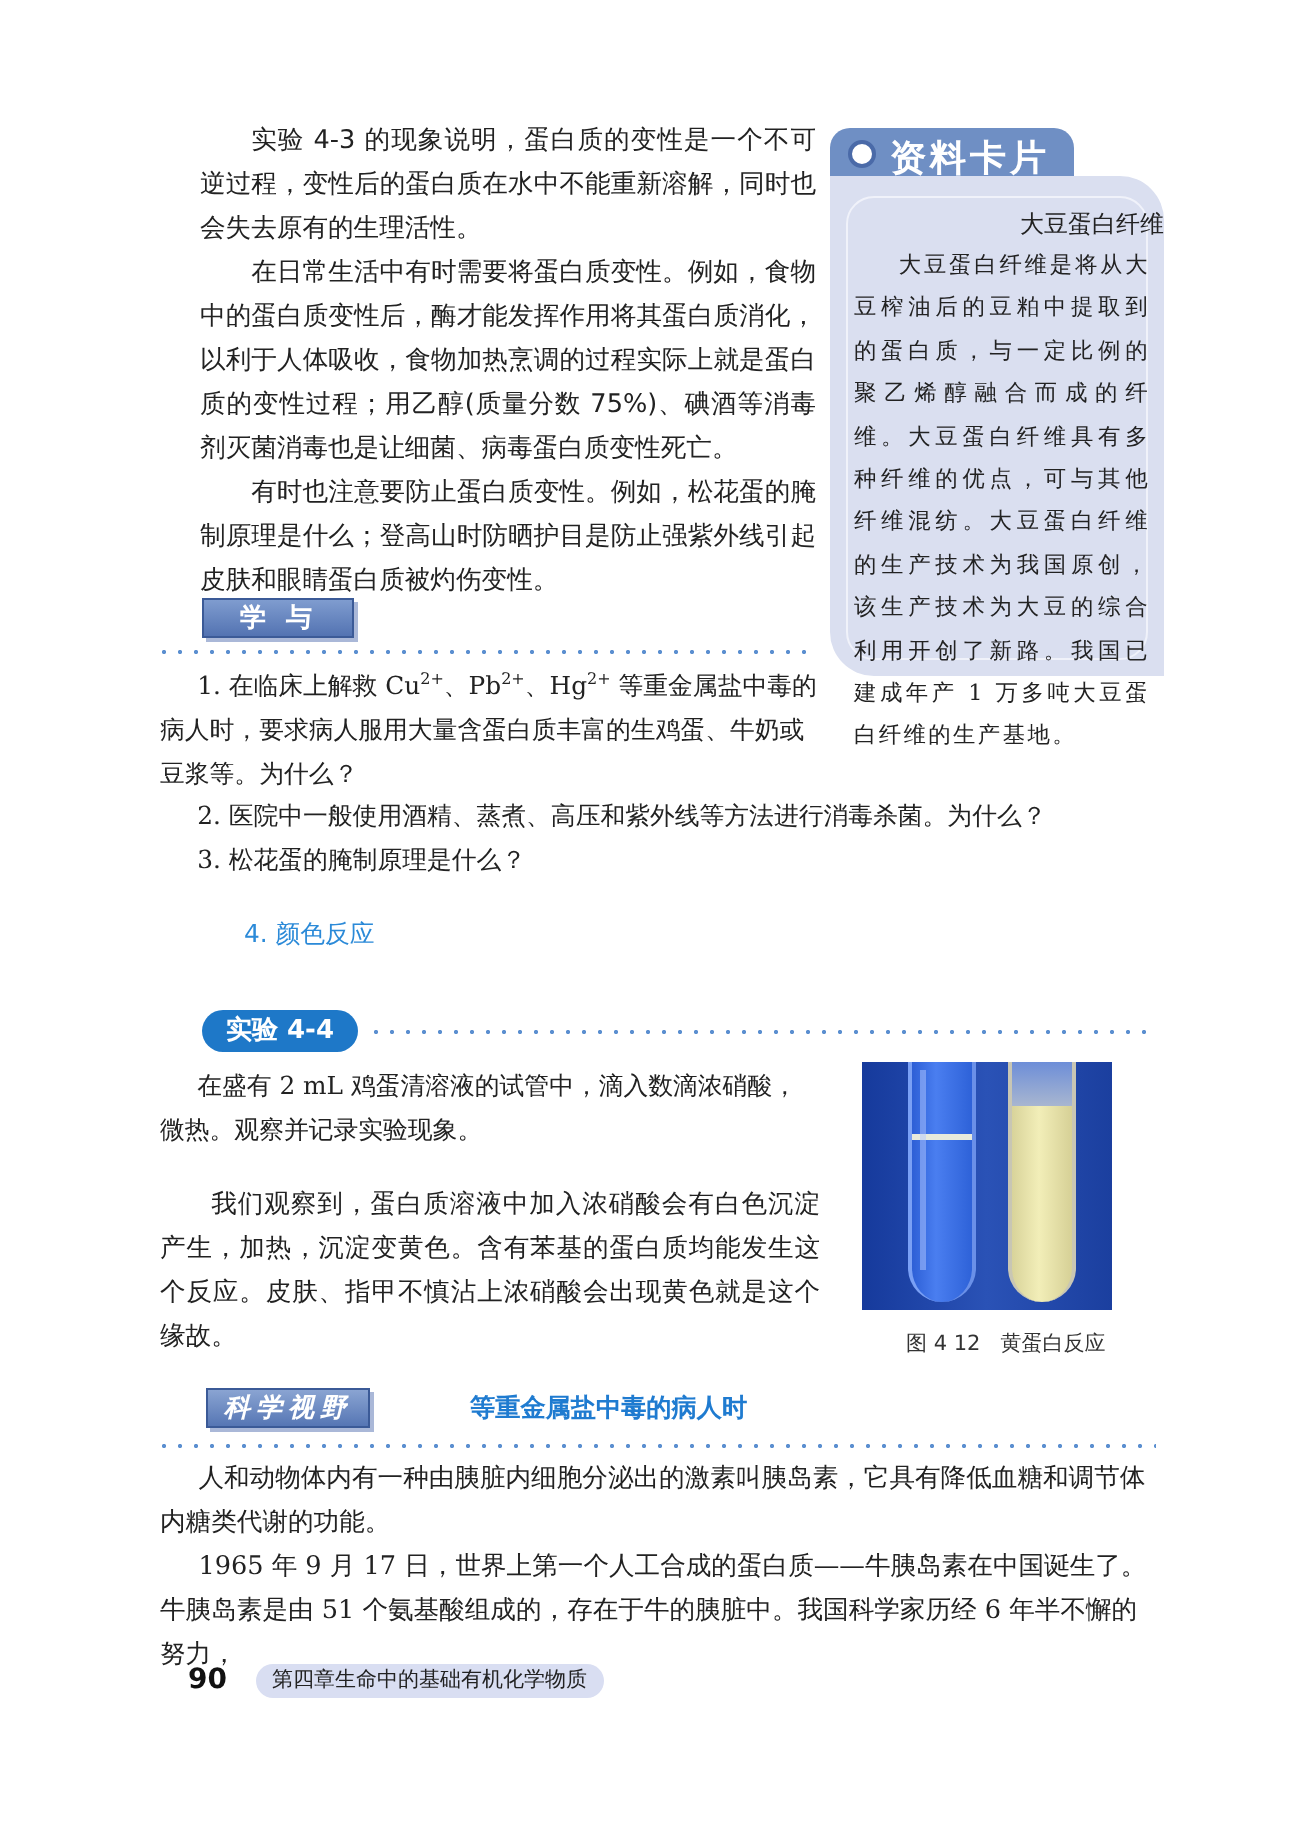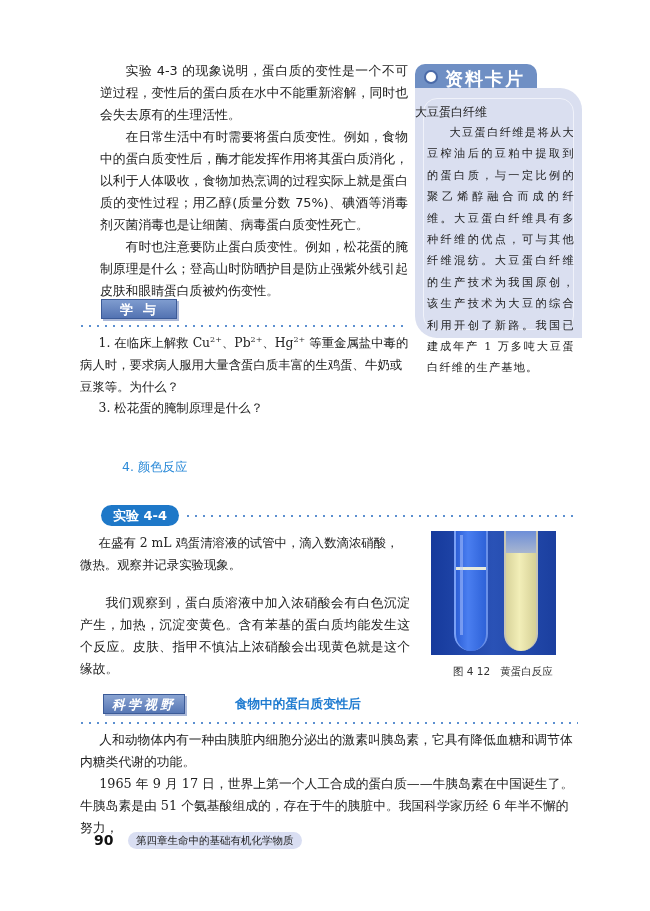--- a/index.html
+++ b/index.html
@@ -24,21 +24,21 @@
       font-weight: bold; font-size: 18px; color: #ffffff; letter-spacing: 2px;
     }
     .card {
       position: absolute; left: 415px; top: 88px; width: 167px; height: 250px;
       background: #dadff0; border-radius: 0 22px 0 22px;
     }
     .card-inner {
       position: absolute; left: 8px; top: 10px; right: 8px; bottom: 8px;
       border: 1px solid #f0f2fa; border-radius: 14px;
     }
-    .card-title { position: absolute; left: 0; right: 0; top: 104px; text-align: left; font-size: 12px; color: #222; }
+    .card-title { position: absolute; left: 0; right: 0; top: 104px; text-align: right; font-size: 12px; color: #222; }
     .card-body {
       position: absolute; left: 427px; top: 122px; width: 148px; font-size: 11.2px; line-height: 21.4px;
       letter-spacing: 1.2px; color: #222; text-align: justify;
     }
     .card-body p { text-indent: 2em; }
 
     
     .dotrule { position: absolute; height: 2px;
       background-image: radial-gradient(circle, #5b8fd0 0.9px, transparent 1.2px);
       background-size: 8px 2px; background-repeat: repeat-x; }
@@ -116,20 +116,21 @@
 <div class="card-body">
   <p>大豆蛋白纤维是将从大豆榨油后的豆粕中提取到的蛋白质，与一定比例的聚乙烯醇融合而成的纤维。大豆蛋白纤维具有多种纤维的优点，可与其他纤维混纺。大豆蛋白纤维的生产技术为我国原创，该生产技术为大豆的综合利用开创了新路。我国已建成年产 1 万多吨大豆蛋白纤维的生产基地。</p>
 </div>
 
 <div class="xwlabel">学与问</div>
 <div class="dotrule" style="left:78px; top:325px; width:330px;"></div>
 <div class="qlist" style="left:80px; top:332px; width:330px;">
   <p><span>1. 在临床上解救 Cu</span><sup>2+</sup><span>、Pb</span><sup>2+</sup><span>、Hg</span><sup>2+</sup><span> 等重金属盐中毒的病人时，要求病人服用大量含蛋白质丰富的生鸡蛋、牛奶或豆浆等。为什么？</span></p>
 </div>
 <div class="qlist" style="left:80px; top:397px; width:480px;">
+  <p>2. 医院中一般使用酒精、蒸煮、高压和紫外线等方法进行消毒杀菌。为什么？</p>
   <p>3. 松花蛋的腌制原理是什么？</p>
 </div>
 
 <div class="section-head">4. 颜色反应</div>
 
 <div class="exp-pill">实验 4-4</div>
 <div class="dotrule" style="left:184px; top:515px; width:390px;"></div>
 <div class="qlist" style="left:80px; top:532px; width:330px;">
   <p>在盛有 2 mL 鸡蛋清溶液的试管中，滴入数滴浓硝酸，微热。观察并记录实验现象。</p>
 </div>
@@ -144,21 +145,21 @@
   </div>
   <div class="tube right">
     <div class="top"></div>
   </div>
 </div>
 <div class="fig-caption">
   <span>图 4 12</span><span>黄蛋白反应</span>
 </div>
 
 <div class="kxlabel">科学视野</div>
-<div class="kx-title">食物中的蛋白质变性后</div>
+<div class="kx-title">等重金属盐中毒的病人时</div>
 <div class="dotrule" style="left:78px; top:722px; width:500px;"></div>
 <div class="qlist" style="left:80px; top:729px; width:500px; font-size:12.8px;">
   <p>人和动物体内有一种由胰脏内细胞分泌出的激素叫胰岛素，它具有降低血糖和调节体内糖类代谢的功能。</p>
   <p>1965 年 9 月 17 日，世界上第一个人工合成的蛋白质——牛胰岛素在中国诞生了。牛胰岛素是由 51 个氨基酸组成的，存在于牛的胰脏中。我国科学家历经 6 年半不懈的努力，</p>
 </div>
 
 <div class="page-num">90</div>
 <div class="chapter-pill">
   <span>第四章</span><span>生命中的基础有机化学物质</span>
 </div>

